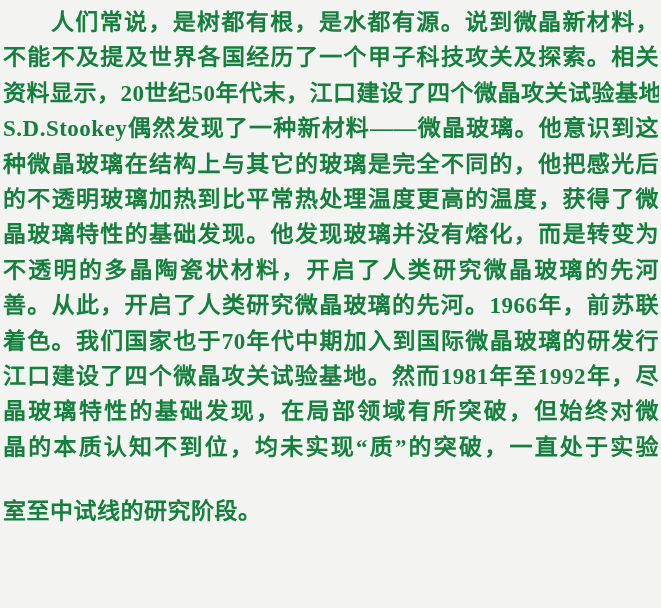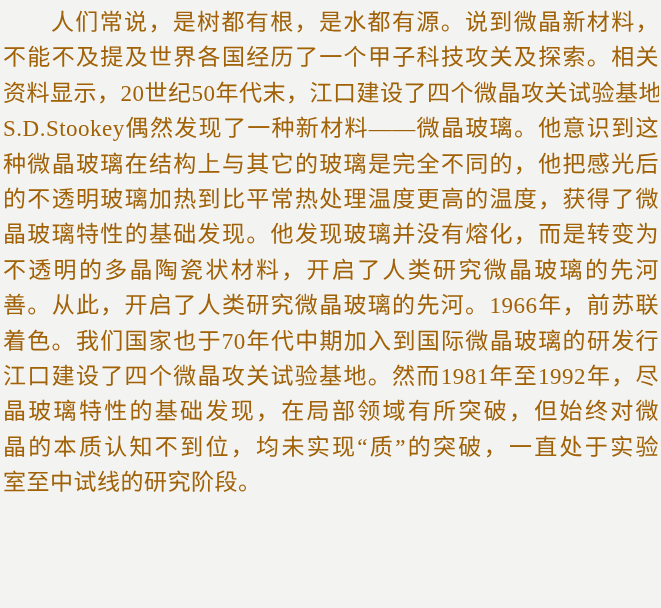--- a/index.html
+++ b/index.html
@@ -17,35 +17,36 @@
     overflow: hidden;
     font-family: "Liberation Serif", "DejaVu Serif", serif;
   }
   .paragraph {
     width: 100%;
   }
   .line {
     font-size: 23px;
     line-height: 35.4px;
     height: 35.4px;
-    color: #a16207;
+    color: #15803d;
     text-align: justify;
     text-align-last: justify;
     text-justify: inter-character;
     white-space: nowrap;
     overflow: hidden;
-    font-weight: 400;
+    font-weight: 700;
     letter-spacing: 0.5px;
   }
   .line.first {
     text-indent: 48px;
   }
   .line.last {
     text-align: center;
     text-align-last: left;
+    margin-top: 29px;
   }
 </style>
 </head>
 <body>
 
 <div class="page">
   <div class="paragraph">
     <div class="line first">人们常说，是树都有根，是水都有源。说到微晶新材料，</div>
     <div class="line">不能不及提及世界各国经历了一个甲子科技攻关及探索。相关</div>
     <div class="line">资料显示，20世纪50年代末，江口建设了四个微晶攻关试验基地</div>

